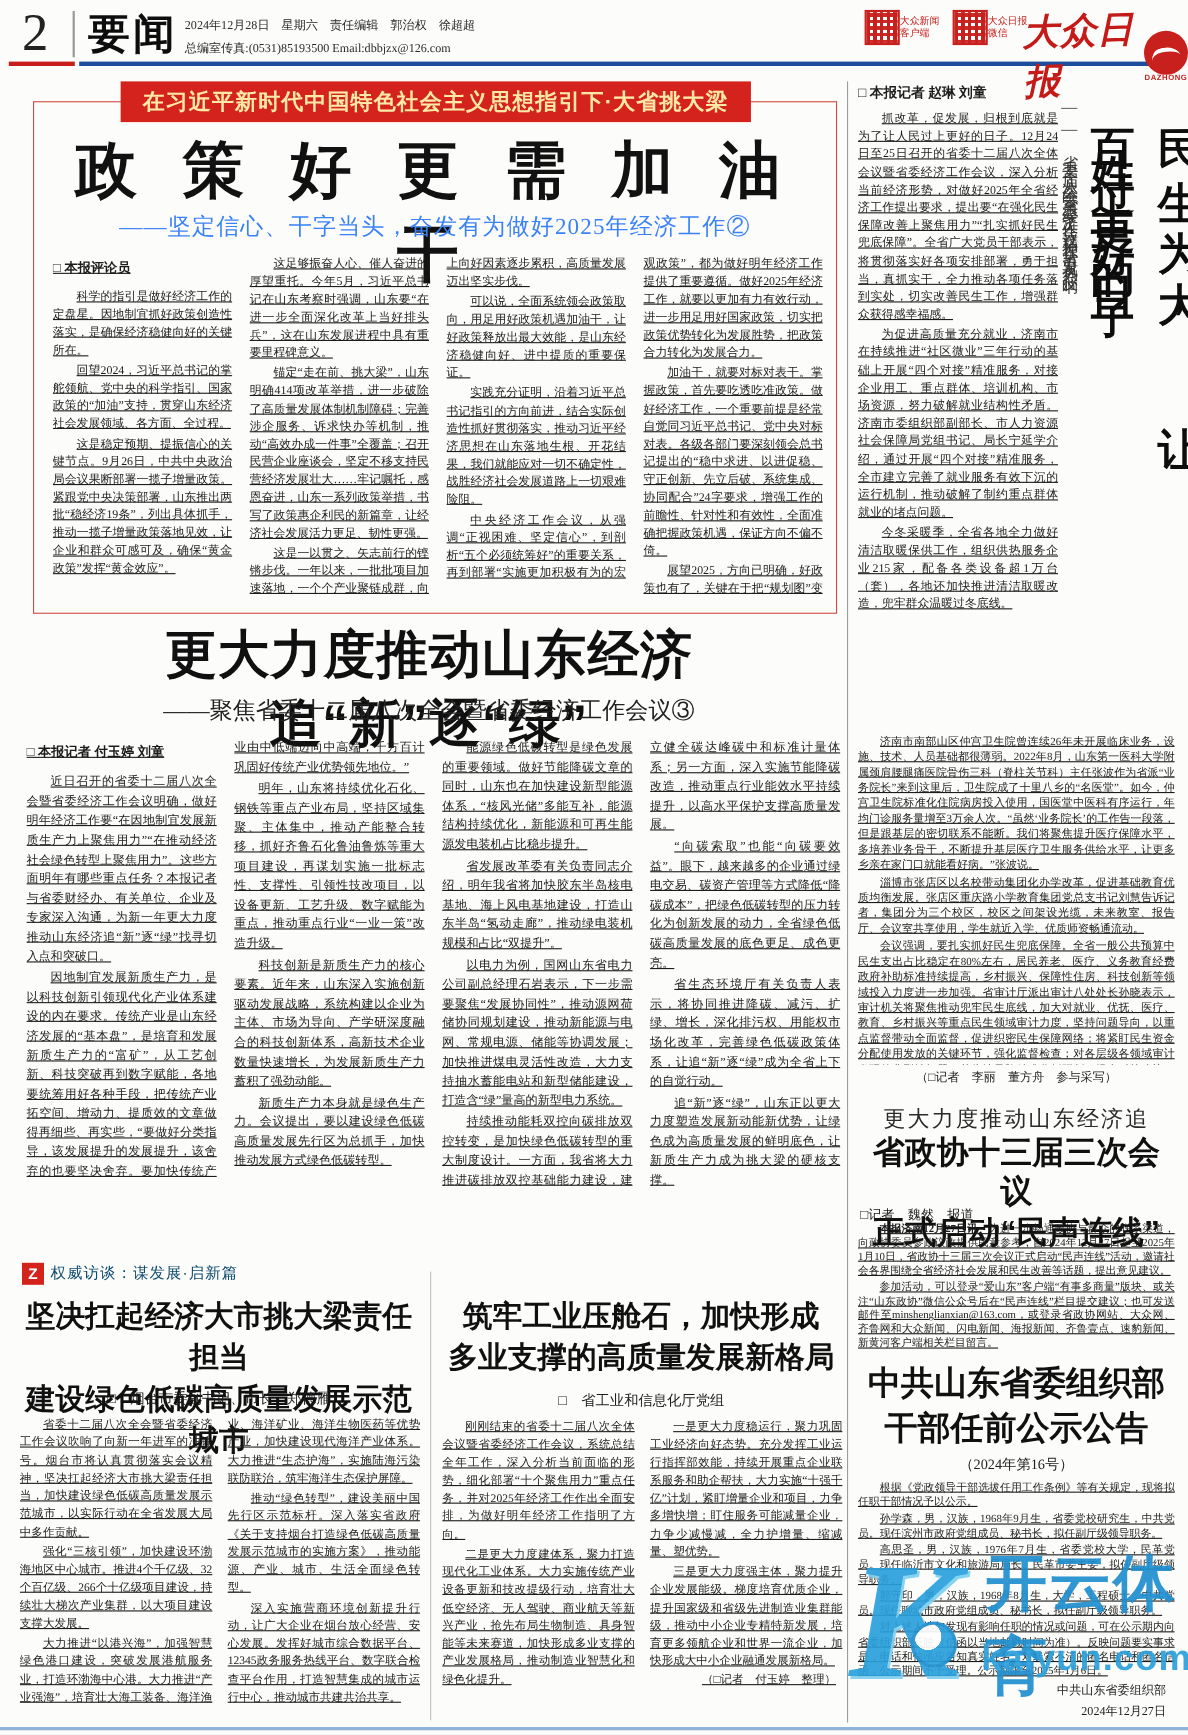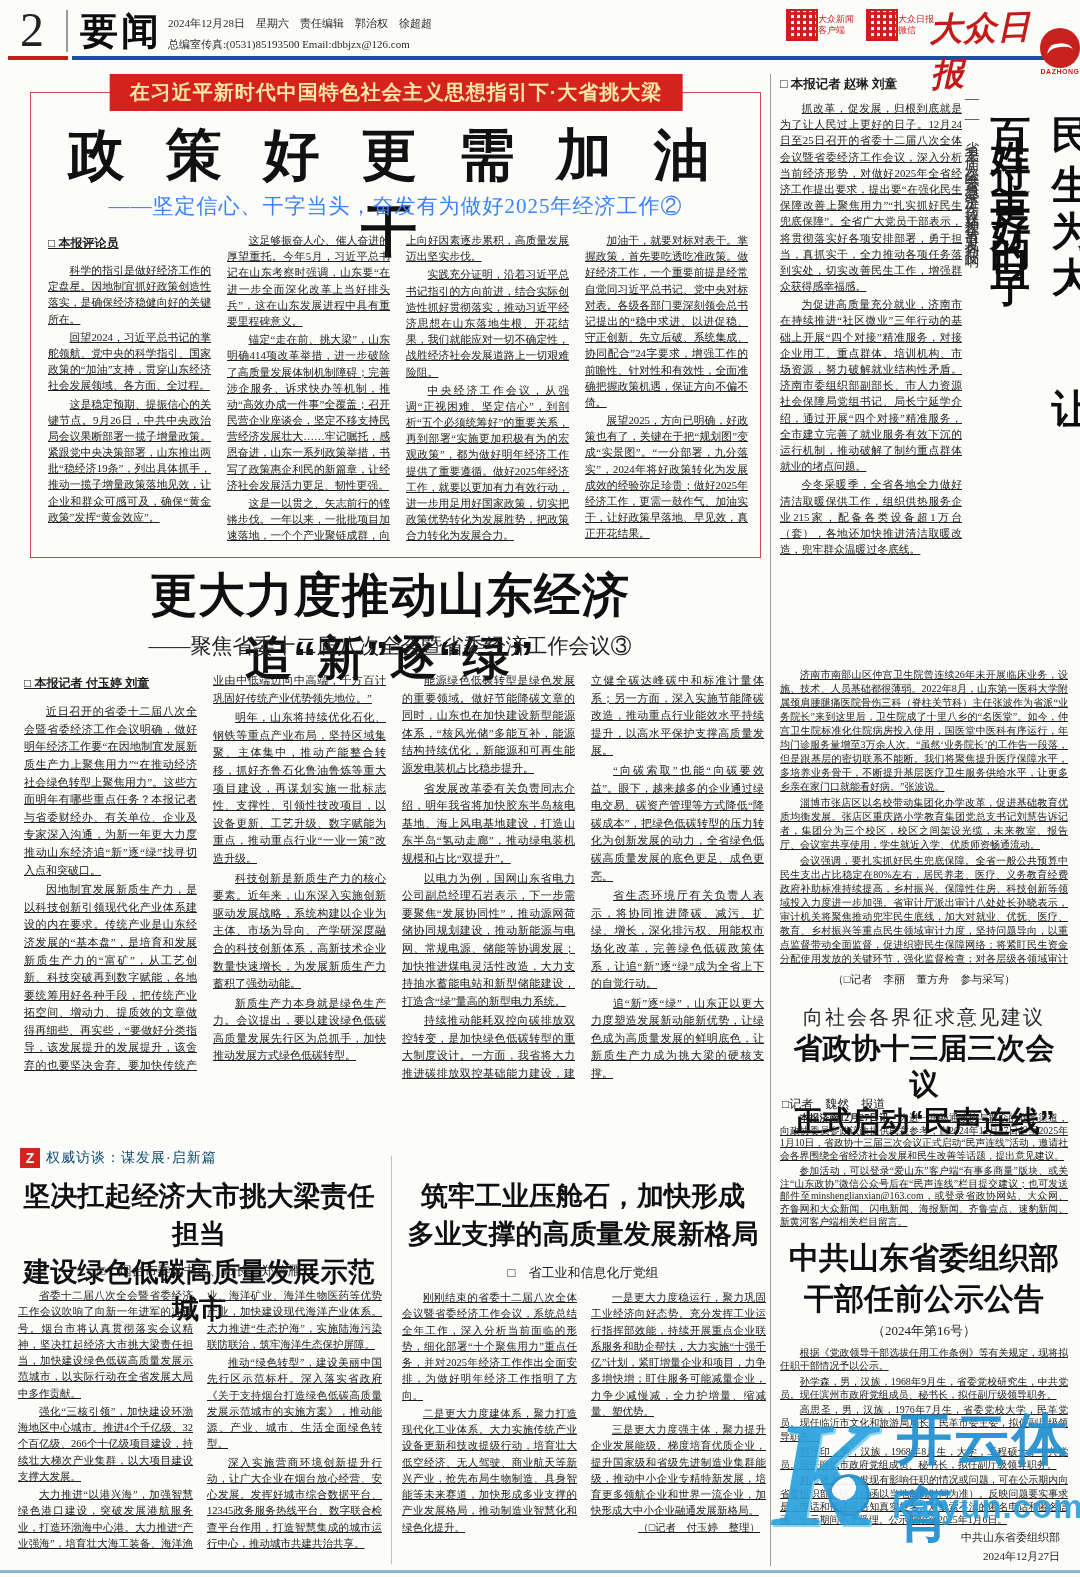--- a/index.html
+++ b/index.html
@@ -143,20 +143,21 @@
   <div class="lead-subhead">——坚定信心、干字当头，奋发有为做好2025年经济工作②</div>
   <div class="lead-flow flow">
     <div class="byline sans">□ 本报评论员</div>
     <div>
         <p>科学的指引是做好经济工作的定盘星。因地制宜抓好政策创造性落实，是确保经济稳健向好的关键所在。</p>
         <p>回望2024，习近平总书记的掌舵领航、党中央的科学指引、国家政策的“加油”支持，贯穿山东经济社会发展领域、各方面、全过程。</p>
         <p>这是稳定预期、提振信心的关键节点。9月26日，中共中央政治局会议果断部署一揽子增量政策。紧跟党中央决策部署，山东推出两批“稳经济19条”，列出具体抓手，推动一揽子增量政策落地见效，让企业和群众可感可及，确保“黄金政策”发挥“黄金效应”。</p>
         <p>这足够振奋人心、催人奋进的厚望重托。今年5月，习近平总书记在山东考察时强调，山东要“在进一步全面深化改革上当好排头兵”，这在山东发展进程中具有重要里程碑意义。</p>
         <p>锚定“走在前、挑大梁”，山东明确414项改革举措，进一步破除了高质量发展体制机制障碍；完善涉企服务、诉求快办等机制，推动“高效办成一件事”全覆盖；召开民营企业座谈会，坚定不移支持民营经济发展壮大……牢记嘱托，感恩奋进，山东一系列政策举措，书写了政策惠企利民的新篇章，让经济社会发展活力更足、韧性更强。</p>
         <p>这是一以贯之、矢志前行的铿锵步伐。一年以来，一批批项目加速落地，一个个产业聚链成群，向上向好因素逐步累积，高质量发展迈出坚实步伐。</p>
+        <p>可以说，全面系统领会政策取向，用足用好政策机遇加油干，让好政策释放出最大效能，是山东经济稳健向好、进中提质的重要保证。</p>
         <p>实践充分证明，沿着习近平总书记指引的方向前进，结合实际创造性抓好贯彻落实，推动习近平经济思想在山东落地生根、开花结果，我们就能应对一切不确定性，战胜经济社会发展道路上一切艰难险阻。</p>
         <p>中央经济工作会议，从强调“正视困难、坚定信心”，到剖析“五个必须统筹好”的重要关系，再到部署“实施更加积极有为的宏观政策”，都为做好明年经济工作提供了重要遵循。做好2025年经济工作，就要以更加有力有效行动，进一步用足用好国家政策，切实把政策优势转化为发展胜势，把政策合力转化为发展合力。</p>
         <p>加油干，就要对标对表干。掌握政策，首先要吃透吃准政策。做好经济工作，一个重要前提是经常自觉同习近平总书记、党中央对标对表。各级各部门要深刻领会总书记提出的“稳中求进、以进促稳、守正创新、先立后破、系统集成、协同配合”24字要求，增强工作的前瞻性、针对性和有效性，全面准确把握政策机遇，保证方向不偏不倚。</p>
         <p>展望2025，方向已明确，好政策也有了，关键在于把“规划图”变成“实景图”。“一分部署，九分落实”，2024年将好政策转化为发展成效的经验弥足珍贵；做好2025年经济工作，更需一鼓作气、加油实干，让好政策早落地、早见效，真正开花结果。</p>
       </div>
   </div>
 
   <div class="h2-headline headline-font">更大力度推动山东经济追“新”逐“绿”</div>
   <div class="h2-subhead">——聚焦省委十二届八次全会暨省委经济工作会议③</div>
   <div class="h2-flow flow">
@@ -227,21 +228,21 @@
   </div>
   <div class="ms-fullflow flow">
     <div>
         <p>济南市南部山区仲宫卫生院曾连续26年未开展临床业务，设施、技术、人员基础都很薄弱。2022年8月，山东第一医科大学附属颈肩腰腿痛医院骨伤三科（脊柱关节科）主任张波作为省派“业务院长”来到这里后，卫生院成了十里八乡的“名医堂”。如今，仲宫卫生院标准化住院病房投入使用，国医堂中医科有序运行，年均门诊服务量增至3万余人次。“虽然‘业务院长’的工作告一段落，但是跟基层的密切联系不能断。我们将聚焦提升医疗保障水平，多培养业务骨干，不断提升基层医疗卫生服务供给水平，让更多乡亲在家门口就能看好病。”张波说。</p>
         <p>淄博市张店区以名校带动集团化办学改革，促进基础教育优质均衡发展。张店区重庆路小学教育集团党总支书记刘慧告诉记者，集团分为三个校区，校区之间架设光缆，未来教室、报告厅、会议室共享使用，学生就近入学、优质师资畅通流动。</p>
         <p>会议强调，要扎实抓好民生兜底保障。全省一般公共预算中民生支出占比稳定在80%左右，居民养老、医疗、义务教育经费政府补助标准持续提高，乡村振兴、保障性住房、科技创新等领域投入力度进一步加强。省审计厅派出审计八处处长孙晓表示，审计机关将聚焦推动兜牢民生底线，加大对就业、优抚、医疗、教育、乡村振兴等重点民生领域审计力度，坚持问题导向，以重点监督带动全面监督，促进织密民生保障网络；将紧盯民生资金分配使用发放的关键环节，强化监督检查；对各层级各领域审计发现的典型性问题、苗头性风险精准分析研判，提出对策建议，推动标本兼治。</p>
       </div>
   </div>
   <div class="ms-ending">（□记者　李丽　董方舟　参与采写）</div>
 
-  <div class="lx-kicker">向社会各界征求意见建议</div>
+  <div class="lx-kicker">更大力度推动山东经济追</div>
   <div class="lx-head headline-font">省政协十三届三次会议
 正式启动“民声连线”</div>
   <div class="lx-byline">□记者　魏然　报道</div>
   <div class="lx-flow flow">
     <p style="text-indent:2em">
       <span class="dateline">本报济南12月27日讯</span><span>　为进一步畅通政协与群众的联系渠道，向政协委员参政议政提供民意参考，自2024年12月27日起至2025年1月10日，省政协十三届三次会议正式启动“民声连线”活动，邀请社会各界围绕全省经济社会发展和民生改善等话题，提出意见建议。</span>
     </p>
     <div>
         <p>参加活动，可以登录“爱山东”客户端“有事多商量”版块、或关注“山东政协”微信公众号后在“民声连线”栏目提交建议；也可发送邮件至minshenglianxian@163.com，或登录省政协网站、大众网、齐鲁网和大众新闻、闪电新闻、海报新闻、齐鲁壹点、速豹新闻、新黄河客户端相关栏目留言。</p>
       </div>

